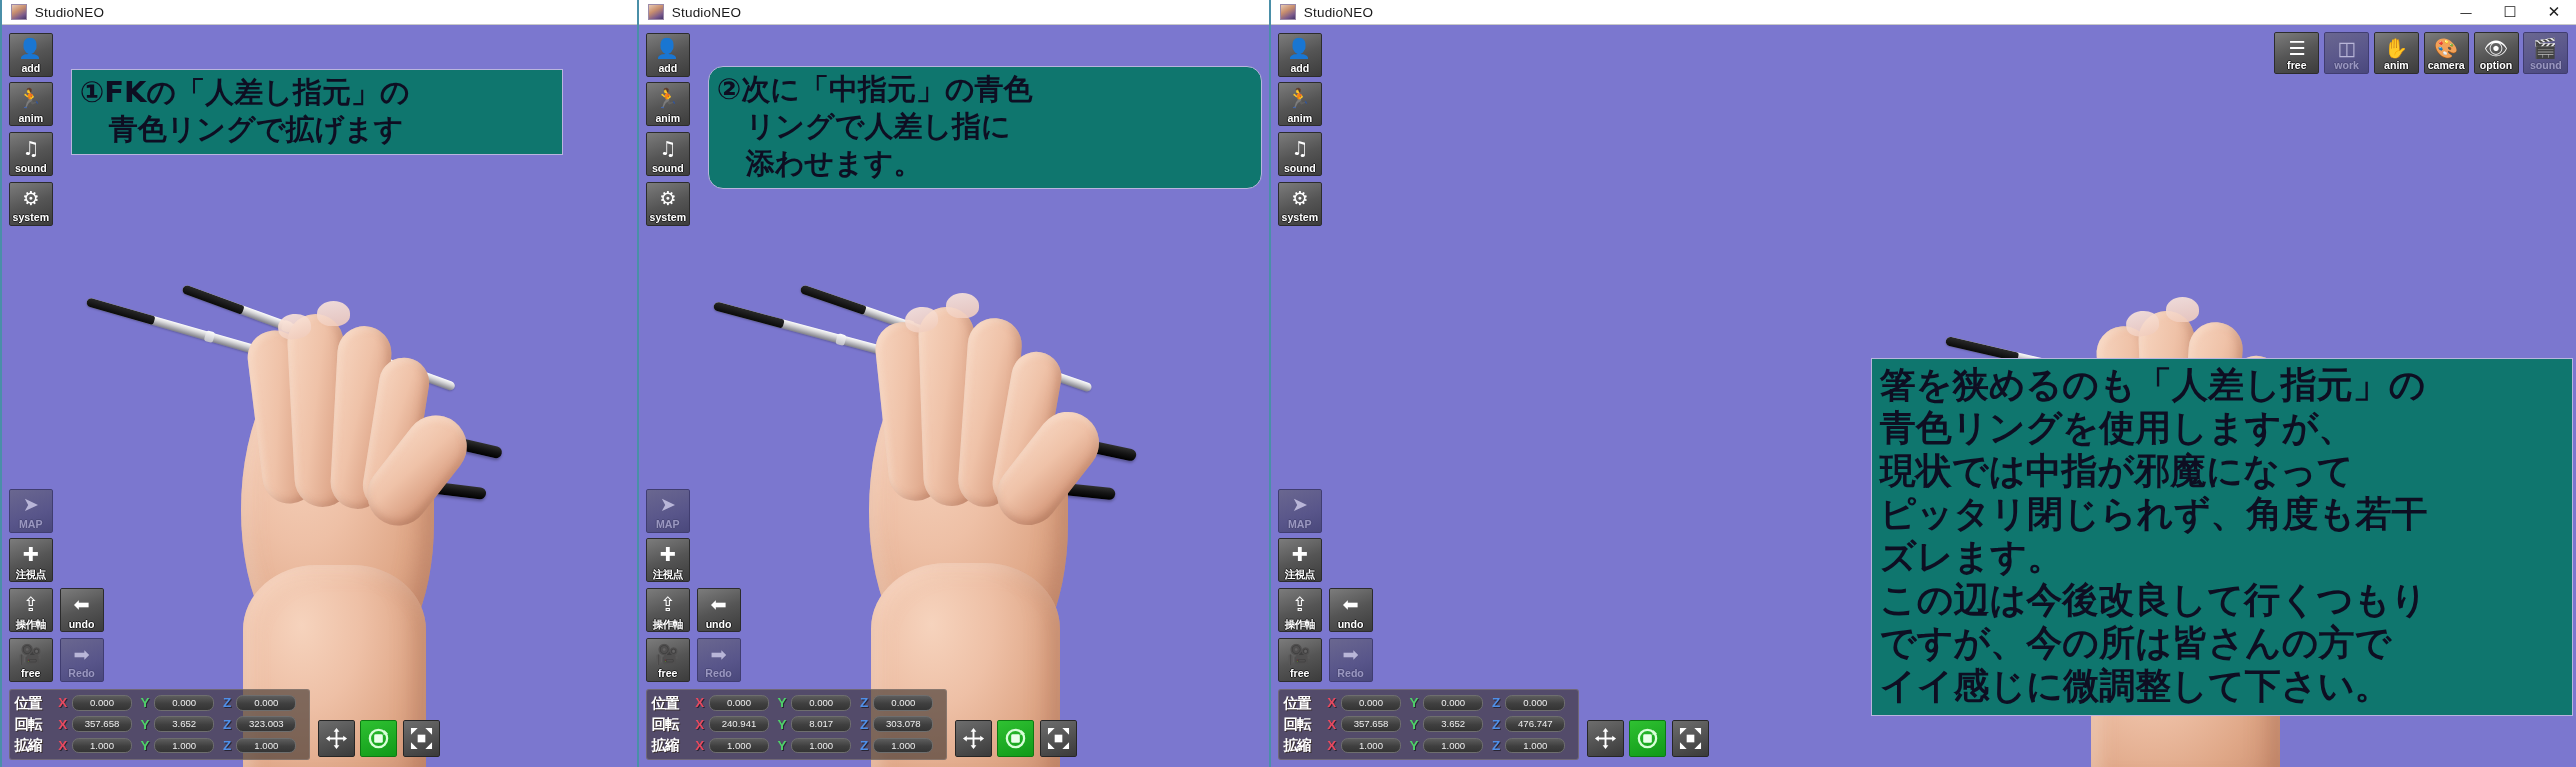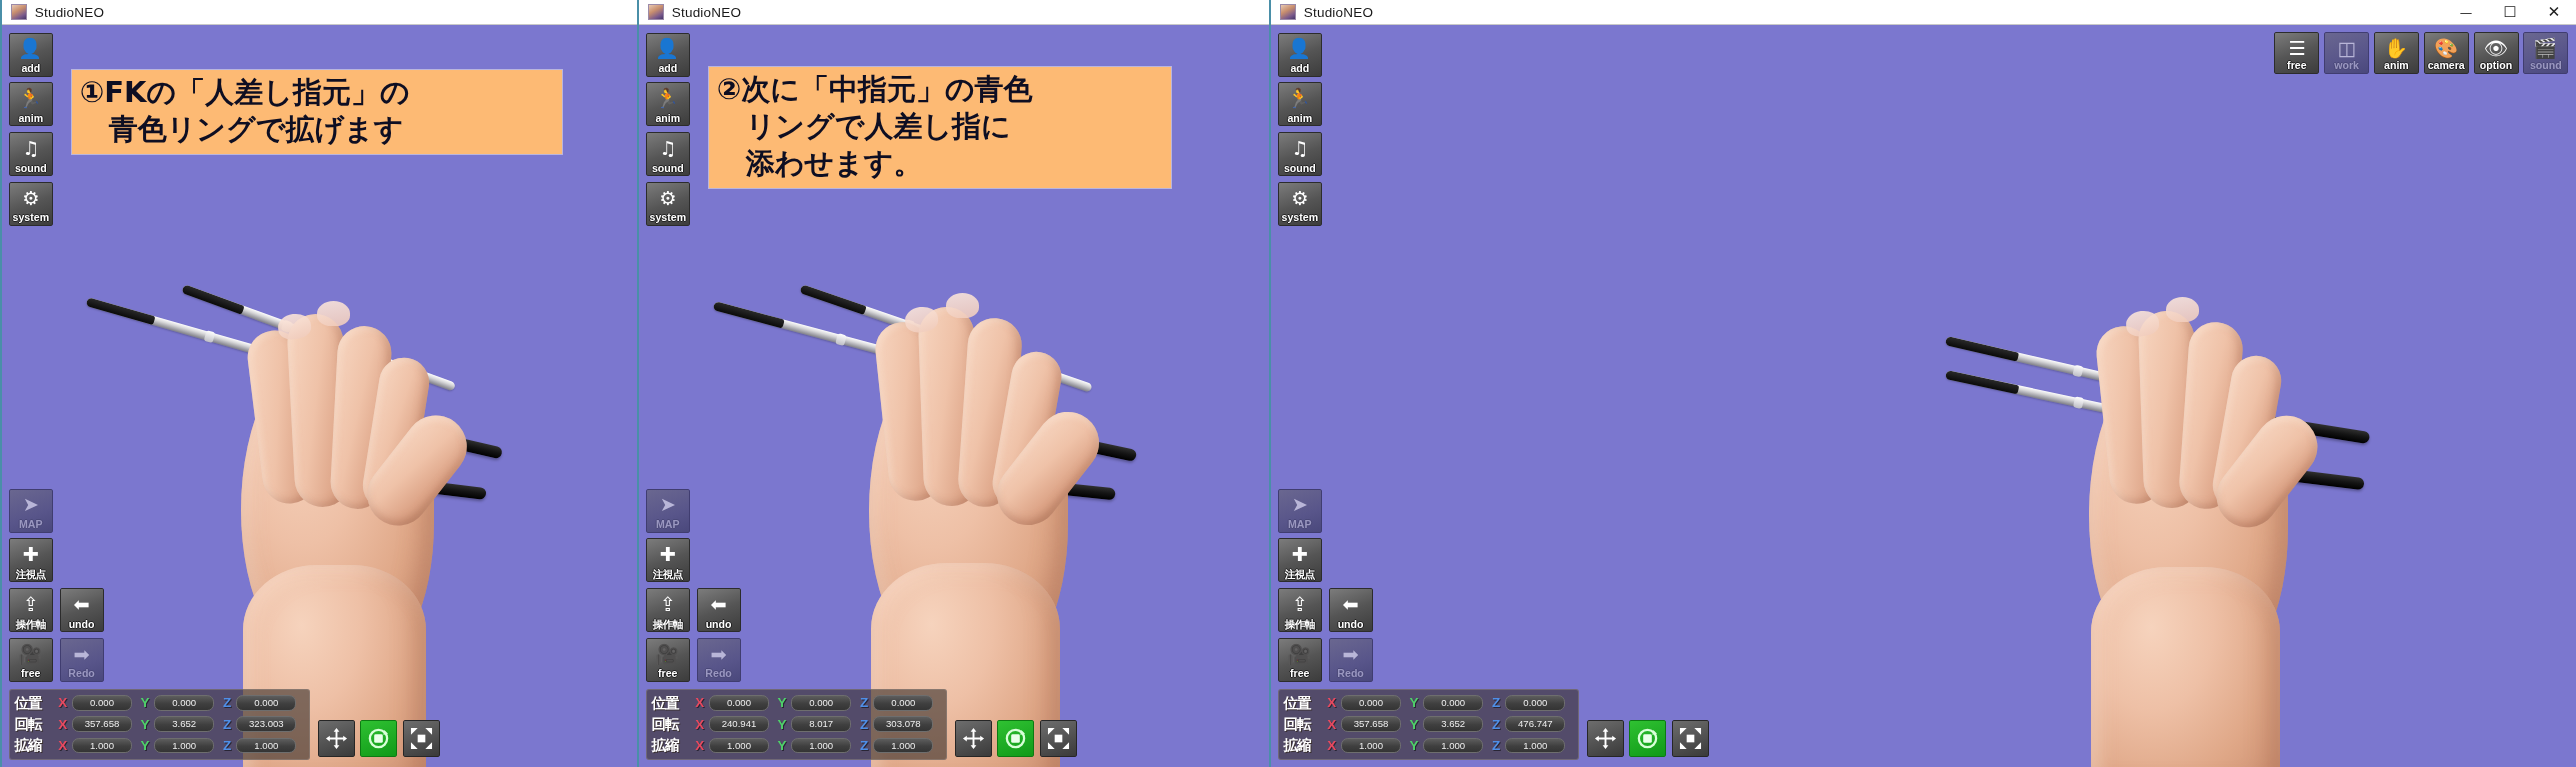--- a/index.html
+++ b/index.html
@@ -97,29 +97,29 @@
   }
 
   .gizmos { display: flex; gap: 5.8px; padding-bottom: 2.9px; }
   .giz { width: 37px; height: 37px; border-radius: 1.9px;
          display: flex; align-items: center; justify-content: center;
          background: linear-gradient(160deg,#6d6d6d,#3a3a3a); border: 1px solid #262626; }
   .giz.on { background: linear-gradient(160deg,#2fc132,#109a18); border-color: #0c7a12; }
 
   
   .callout {
-    position: absolute; background: #fdba74; border: 1px solid #b9b5de;
+    position: absolute; background: #0f766e; border: 1px solid #b9b5de;
     color: #0e0e22; font-weight: bold; z-index: 30;
     font-family: "DejaVu Sans", "Liberation Sans", sans-serif;
     white-space: pre-line;
   }
   .c1 { left: 69px; top: 44px; width: 492px; font-size: 29px; line-height: 37px;
         padding: 3.9px 7.7px 5.8px 7.7px; }
-  .c2 { left: 69px; top: 41px; width: 464px; font-size: 29px; line-height: 37px;
-        padding: 3.9px 7.7px 5.8px 7.7px; }
+  .c2 { left: 69px; top: 41px; width: 554px; font-size: 29px; line-height: 37px;
+        padding: 3.9px 7.7px 5.8px 7.7px; border-radius: 15px; }
   .c3 { right: 2.9px; top: 333px; width: 702px; font-size: 36px; line-height: 43px;
         padding: 3.9px 5.8px 7.7px 7.7px; }
 
   
   .scene { position: absolute; inset: 0; overflow: hidden; }
   .stick {
     position: absolute; height: 8.7px; border-radius: 4.8px;
     background: linear-gradient(180deg,#fdfdfd 0%,#d6d6d8 38%,#a8a8ae 70%,#7e7e86 100%);
     transform-origin: left center;
     box-shadow: 0 1px 1.9px rgba(0,0,0,.22);
@@ -598,17 +598,25 @@
           </div>
           <div class="giz">
             <svg width="23" height="23" viewBox="0 0 24 24" aria-hidden="true">
               <rect x="8" y="8" width="8" height="8" fill="#fff"></rect>
               <path fill="#fff" d="M1 1h7L1 8zM23 1h-7l7 7zM1 23h7l-7-7zM23 23h-7l7-7z"></path>
             </svg>
           </div>
         </div>
       </div>
 
+      <div class="callout c3">箸を狭めるのも「人差し指元」の
+青色リングを使用しますが、
+現状では中指が邪魔になって
+ピッタリ閉じられず、角度も若干
+ズレます。
+この辺は今後改良して行くつもり
+ですが、今の所は皆さんの方で
+イイ感じに微調整して下さい。</div>
     </div>
   </div>
 
 </div>
 
 
 </body></html>

